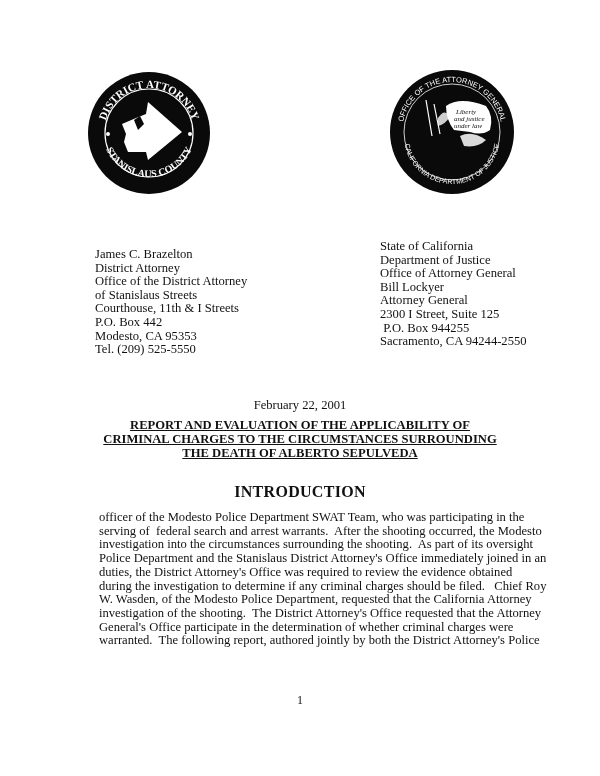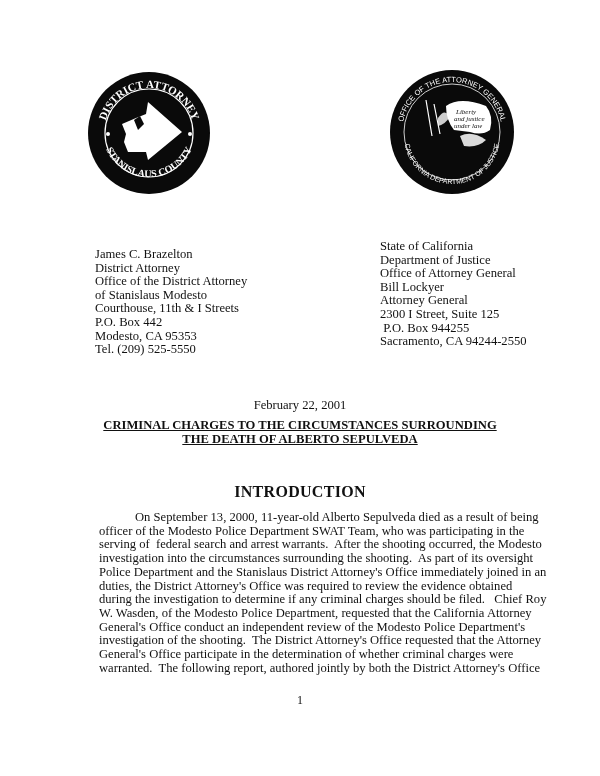--- a/index.html
+++ b/index.html
@@ -77,55 +77,54 @@
     <text font-family="Liberation Sans, sans-serif" font-size="7" fill="#fff">
       <textPath href="#agBot" startOffset="50%" text-anchor="middle">CALIFORNIA DEPARTMENT OF JUSTICE</textPath>
     </text>
   </svg>
 </div>
 
 <div class="addr addr-left">
   <div>James C. Brazelton</div>
   <div>District Attorney</div>
   <div>Office of the District Attorney</div>
-  <div>of Stanislaus Modesto</div>
+  <div>of Stanislaus Streets</div>
   <div>Courthouse, 11th &amp; I Streets</div>
   <div>P.O. Box 442</div>
   <div>Modesto, CA 95353</div>
   <div>Tel. (209) 525-5550</div>
 </div>
 
 <div class="addr addr-right">
   <div>State of California</div>
   <div>Department of Justice</div>
   <div>Office of Attorney General</div>
   <div>Bill Lockyer</div>
   <div>Attorney General</div>
   <div>2300 I Street, Suite 125</div>
   <div style="white-space:pre"> P.O. Box 944255</div>
   <div>Sacramento, CA 94244-2550</div>
 </div>
 
 <div class="date">February 22, 2001</div>
 
 <div class="title">
+  <div class="u">REPORT AND EVALUATION OF THE APPLICABILITY OF</div>
   <div class="u">CRIMINAL CHARGES TO THE CIRCUMSTANCES SURROUNDING</div>
   <div class="u">THE DEATH OF ALBERTO SEPULVEDA</div>
 </div>
 
 <div class="section">INTRODUCTION</div>
 
 <div class="para">
-  <div class="first">On September 13, 2000, 11-year-old Alberto Sepulveda died as a result of being</div>
   <div>officer of the Modesto Police Department SWAT Team, who was participating in the</div>
   <div style="white-space:pre">serving of  federal search and arrest warrants.  After the shooting occurred, the Modesto</div>
   <div style="white-space:pre">investigation into the circumstances surrounding the shooting.  As part of its oversight</div>
   <div>Police Department and the Stanislaus District Attorney's Office immediately joined in an</div>
   <div>duties, the District Attorney's Office was required to review the evidence obtained</div>
   <div style="white-space:pre">during the investigation to determine if any criminal charges should be filed.   Chief Roy</div>
   <div>W. Wasden, of the Modesto Police Department, requested that the California Attorney</div>
-  <div>General's Office conduct an independent review of the Modesto Police Department's</div>
   <div style="white-space:pre">investigation of the shooting.  The District Attorney's Office requested that the Attorney</div>
   <div>General's Office participate in the determination of whether criminal charges were</div>
-  <div style="white-space:pre">warranted.  The following report, authored jointly by both the District Attorney's Office</div>
+  <div style="white-space:pre">warranted.  The following report, authored jointly by both the District Attorney's Police</div>
 </div>
 
 <div class="pagenum">1</div>
 
 </body></html>

